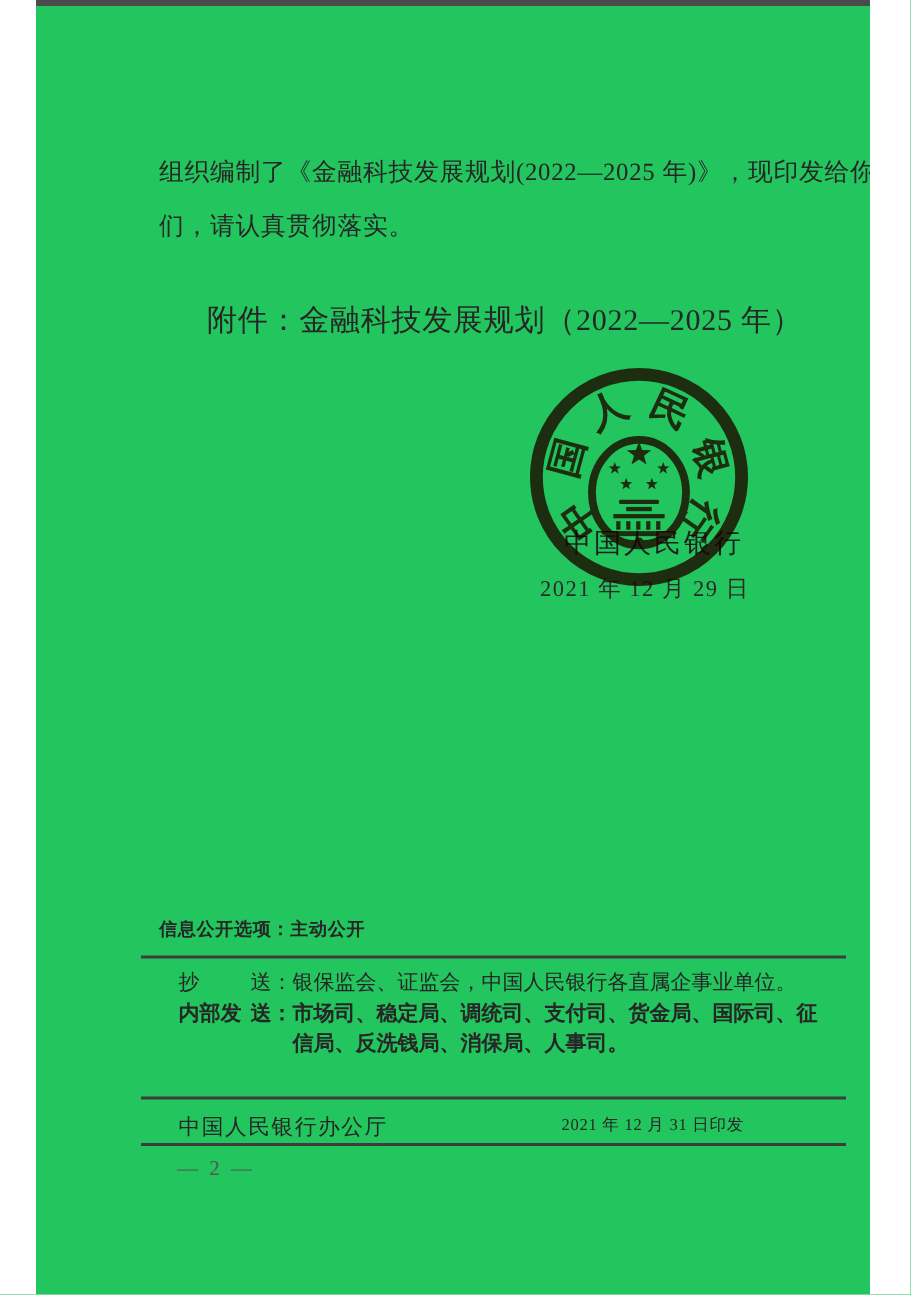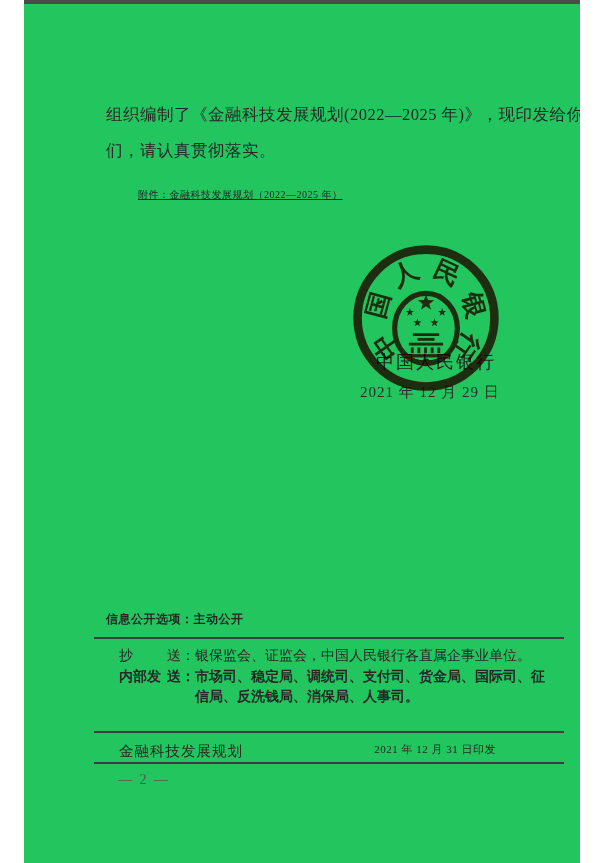--- a/index.html
+++ b/index.html
@@ -10,21 +10,21 @@
     overflow:hidden;
     font-family:"Liberation Serif","DejaVu Serif",serif;
     color:#262626;
     margin-left:24px;
   }
   .abs{position:absolute;}
   .top-edge{left:0;top:0;width:607px;height:4px;background:#4b4b4b;}
   .body-line{left:82px;width:460px;font-size:16.5px;letter-spacing:0.5px;white-space:nowrap;}
   .body-line-1{top:104px;}
   .body-line-2{top:140px;}
-  .attachment{left:114px;top:188px;font-size:10px;letter-spacing:0.5px;white-space:nowrap;text-decoration:underline;}
+  .attachment{left:114px;top:200px;font-size:20px;letter-spacing:0.5px;white-space:nowrap;}
 
   
   .issuer-name{left:352px;top:350px;font-size:18px;letter-spacing:2px;color:#1e1e1e;white-space:nowrap;z-index:1;}
   .sign-date{left:336px;top:383px;font-size:15px;letter-spacing:1px;color:#2a2a2a;white-space:nowrap;z-index:1;}
   .seal-svg{left:326px;top:242px;width:152px;height:152px;mix-blend-mode:multiply;opacity:0.95;z-index:2;}
   .seal-svg text{font-family:"Liberation Serif","DejaVu Serif",serif;font-weight:bold;}
 
   
   .disclosure{left:82px;top:611px;font-size:12px;font-weight:bold;
     font-family:"Liberation Sans","DejaVu Sans",sans-serif;letter-spacing:0.5px;white-space:nowrap;}
@@ -116,21 +116,21 @@
       <span>送：</span>
     </div>
     <div class="dist-lines">
       <div class="dist-line">市场司、稳定局、调统司、支付司、货金局、国际司、征</div>
       <div class="dist-line">信局、反洗钱局、消保局、人事司。</div>
     </div>
   </div>
 
   <div class="abs rule rule-2"></div>
 
-  <div class="abs footer-left">金融科技发展规划</div>
+  <div class="abs footer-left">中国人民银行办公厅</div>
   <div class="abs footer-right">2021 年 12 月 31 日印发</div>
 
   <div class="abs rule rule-3"></div>
 
   <div class="abs page-num">— 2 —</div>
 
   <div class="abs speck" style="left:587px;top:205px;width:2px;height:10px;"></div>
   <div class="abs speck" style="left:589px;top:218px;width:2px;height:5px;"></div>
   <div class="abs speck" style="left:589px;top:243px;width:3px;height:3px;"></div>
   <div class="abs speck" style="left:584px;top:563px;width:3px;height:3px;"></div>

